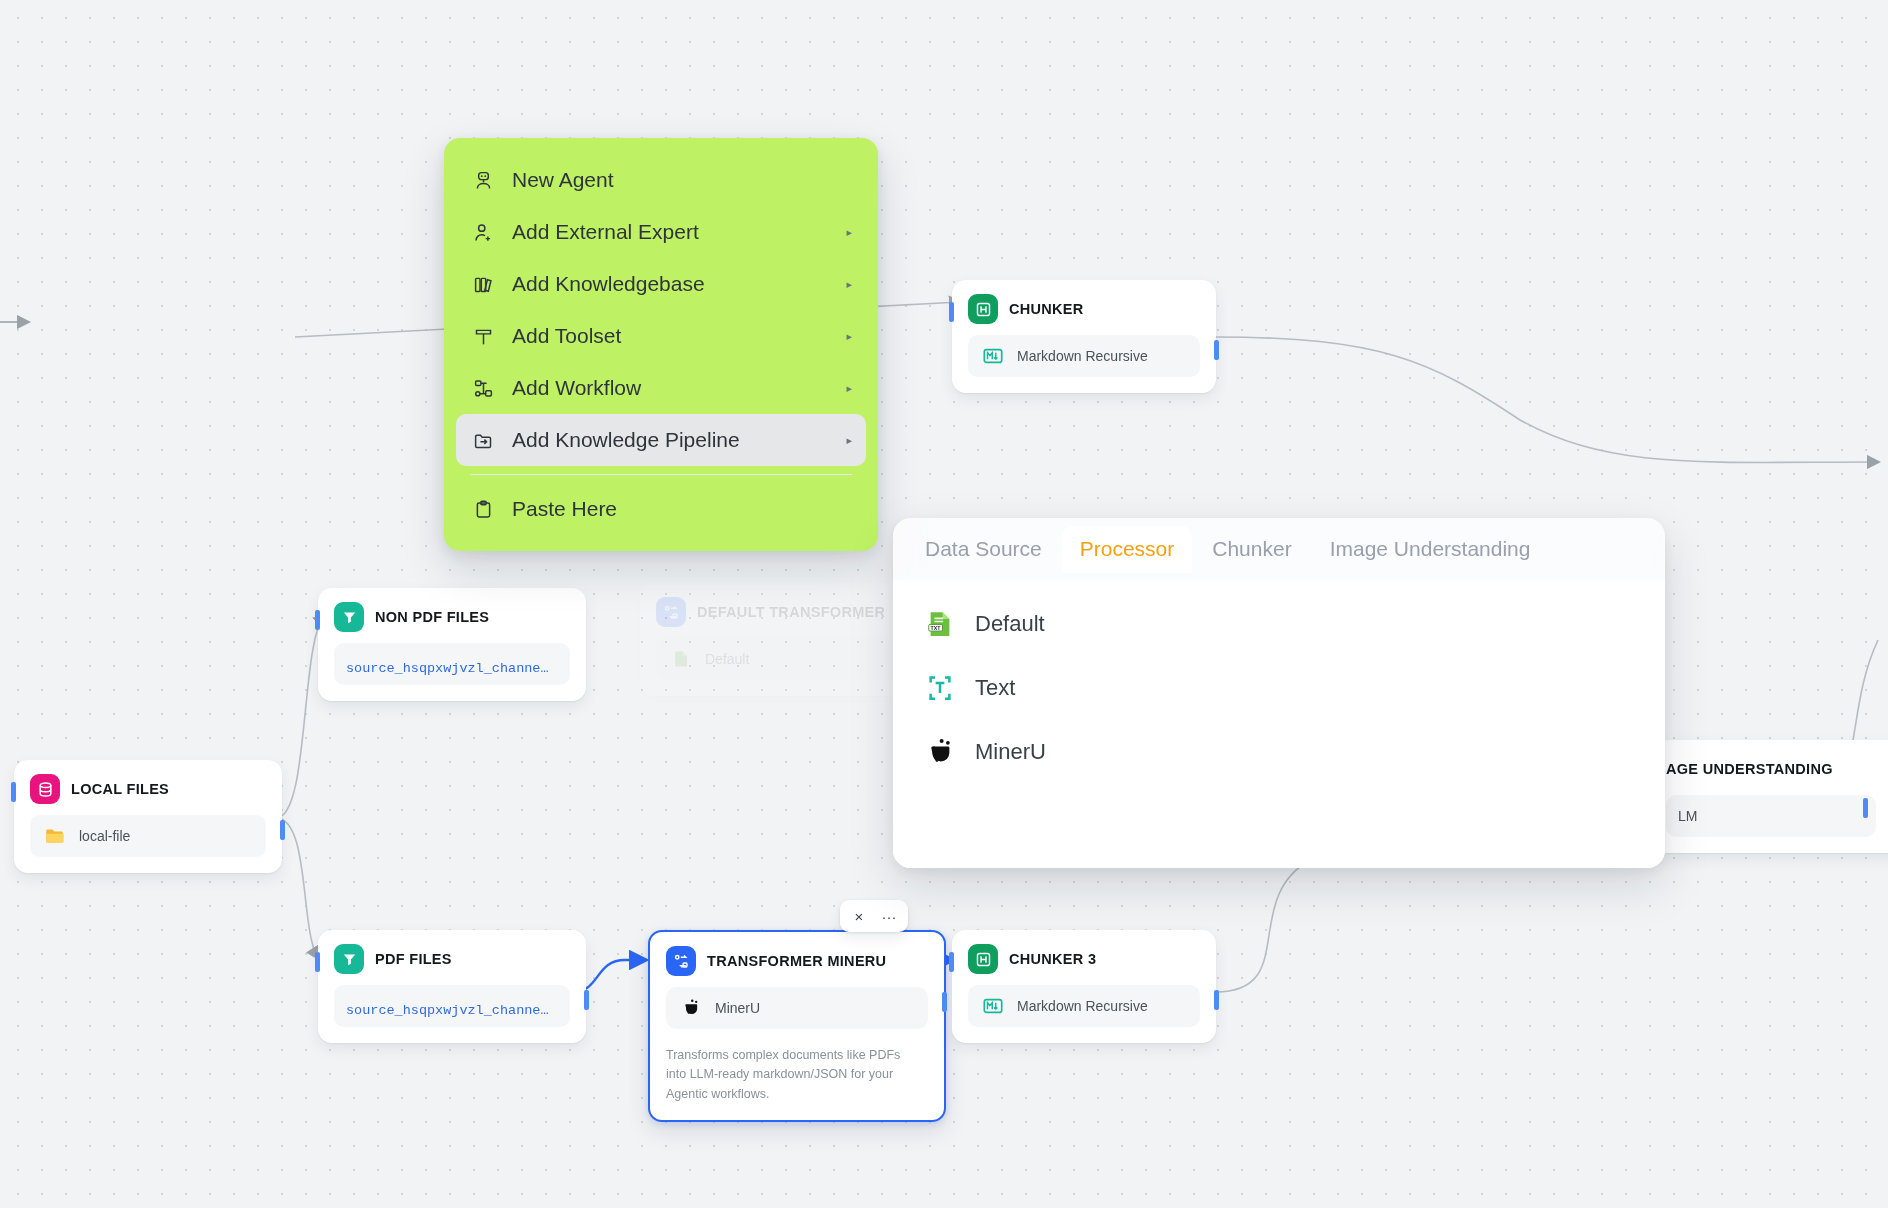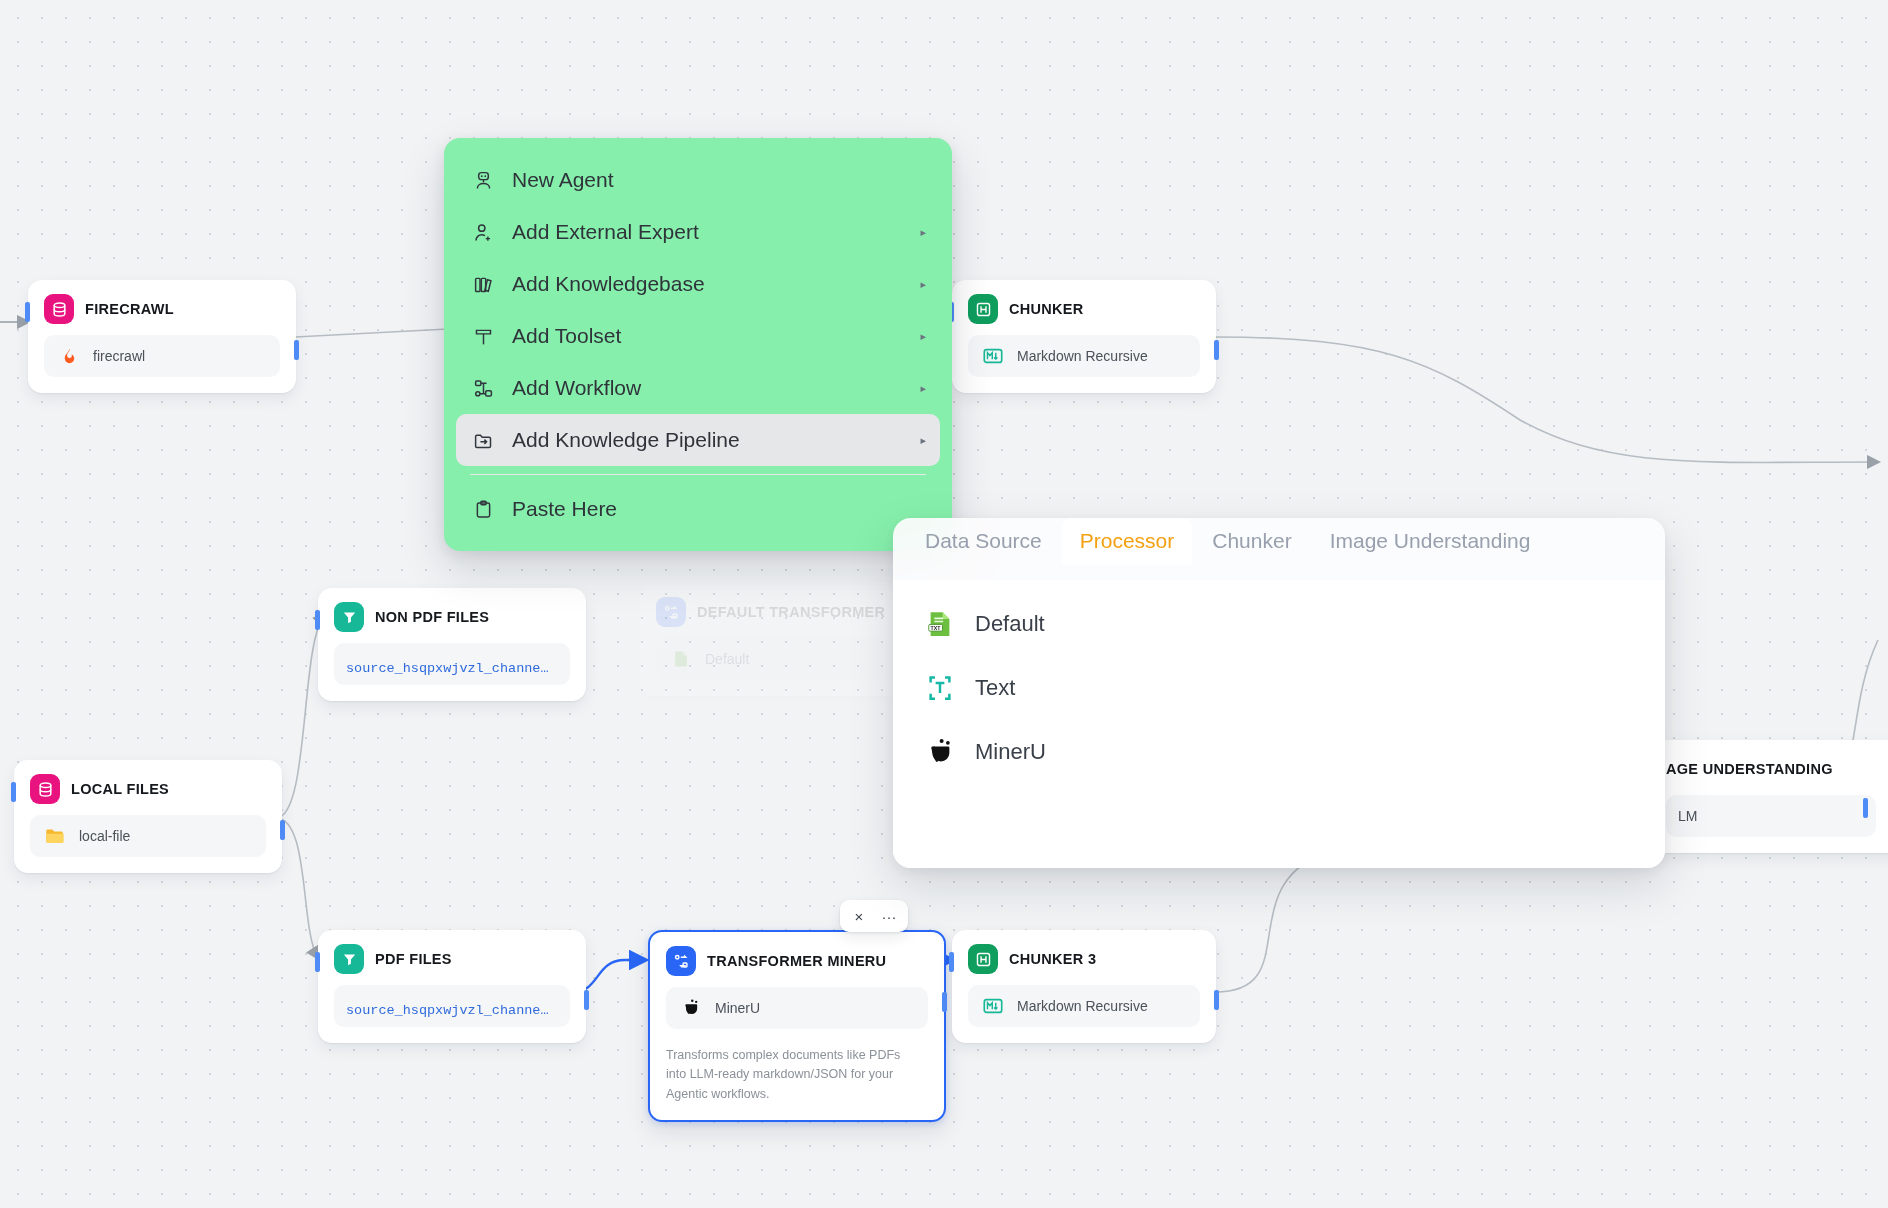--- a/index.html
+++ b/index.html
@@ -83,22 +83,22 @@
   }
   #node-actions div {
     width: 26px; height: 26px; border-radius: 6px;
     display: flex; align-items: center; justify-content: center;
     color: #3c434b; font-size: 15px;
   }
 
   
   #ctx-menu {
     position: absolute; left: 444px; top: 138px;
-    width: 508px;
-    background: #86efac;
+    width: 434px;
+    background: #bef264;
     border-radius: 16px;
     box-shadow: 0 4px 14px rgba(16,24,40,.09), 0 18px 46px rgba(16,24,40,.14);
     padding: 16px 12px;
     z-index: 40;
   }
   .mi {
     display: flex; align-items: center;
     height: 52px; border-radius: 10px;
     padding: 0 14px 0 16px;
     gap: 18px;
@@ -113,21 +113,21 @@
   #submenu {
     position: absolute; left: 893px; top: 518px;
     width: 772px; height: 350px;
     background: rgba(252,252,253,.93);
     border-radius: 18px;
     box-shadow: 0 4px 14px rgba(16,24,40,.07), 0 18px 48px rgba(16,24,40,.13);
     z-index: 50;
     overflow: hidden;
     backdrop-filter: blur(14px);
   }
-  #tabs { display: flex; align-items: flex-start; height: 62px; padding-left: 14px; gap: 2px; }
+  #tabs { display: flex; align-items: center; height: 62px; padding-left: 14px; gap: 2px; }
   .tab {
     font-size: 21px; color: #98a0ae;
     padding: 11px 18px 12px 18px;
     border-radius: 11px 11px 0 0;
     white-space: nowrap;
   }
   .tab.active { color: #f5a010; background: #ffffff; font-weight: 400; }
   #tabpanel { background: #fff; height: 288px; padding: 12px 0 0 0; }
   .opt { display: flex; align-items: center; gap: 18px; height: 64px; padding: 0 30px; }
   .opt-ico { width: 34px; height: 34px; display:flex; align-items:center; justify-content:center; flex:0 0 auto; }
@@ -160,42 +160,20 @@
 
     <path d="M573,992 C600,992 595,960 625,960 L645,960" stroke="#2a66f5" stroke-width="2.3" fill="none" marker-end="url(#ar-blue)"></path>
 
     <path d="M910,960 L952,960" stroke="#2a66f5" stroke-width="2.3" fill="none" marker-end="url(#ar-blue)"></path>
 
     <path d="M1215,992 C1300,992 1240,900 1310,860" stroke="#b6bcc3" stroke-width="1.6" fill="none"></path>
 
     <path d="M1833,800 C1860,760 1850,700 1878,640" stroke="#b6bcc3" stroke-width="1.6" fill="none"></path>
   </svg>
 
-  <div class="node" style="left:28px; top:280px; width:268px;">
-    <span class="nub l"></span>
-    <span class="nub r"></span>
-    <div class="node-head">
-      <div class="node-badge" style="background:#e8137f">
-        <svg width="17" height="17" viewBox="0 0 24 24" fill="none" stroke="#fff" stroke-width="2.1">
-          <ellipse cx="12" cy="6" rx="7.5" ry="3.2"></ellipse>
-            <path d="M4.5 6v12c0 1.8 3.4 3.2 7.5 3.2s7.5-1.4 7.5-3.2V6"></path>
-            <path d="M4.5 12c0 1.8 3.4 3.2 7.5 3.2s7.5-1.4 7.5-3.2"></path>
-        </svg>
-      </div>
-      <div class="node-title">FIRECRAWL</div>
-    </div>
-    <div class="node-row">
-      <div class="row-ico">
-        <svg width="19" height="19" viewBox="0 0 24 24">
-            <path d="M12 2c1 4-3 5-3 9a3 3 0 0 0 6 0c0-1.2-.4-2-.4-2 1.8 1.2 3.4 3 3.4 5.4A6 6 0 1 1 6 14.4C6 9 11 7.5 12 2z" fill="#ff5a1f"></path>
-          </svg>
-      </div>
-      <div class="row-label">firecrawl</div>
-    </div>
-  </div>
 
   <div class="node" style="left:952px; top:280px; width:264px;">
     <span class="nub l"></span>
     <span class="nub r"></span>
     <div class="node-head">
       <div class="node-badge" style="background:#0f9e5e">
         <svg width="17" height="17" viewBox="0 0 24 24" fill="none" stroke="#fff" stroke-width="2">
           <rect x="3.5" y="3.5" width="17" height="17" rx="3"></rect>
             <path d="M8.5 7.5v9M15.5 7.5v9M8.5 12h7"></path>
         </svg>

